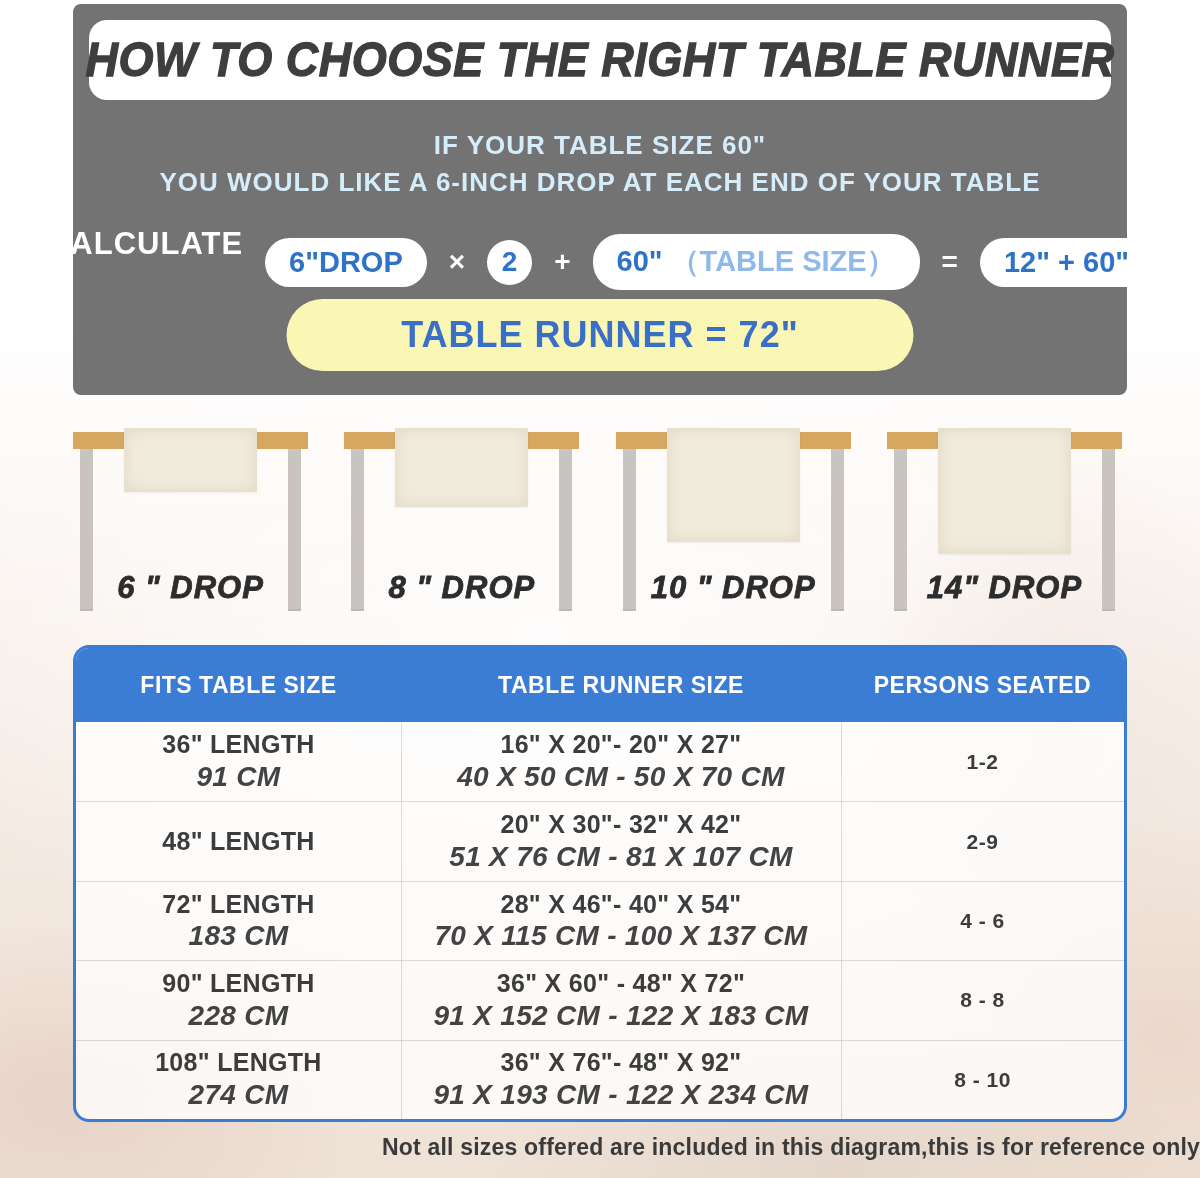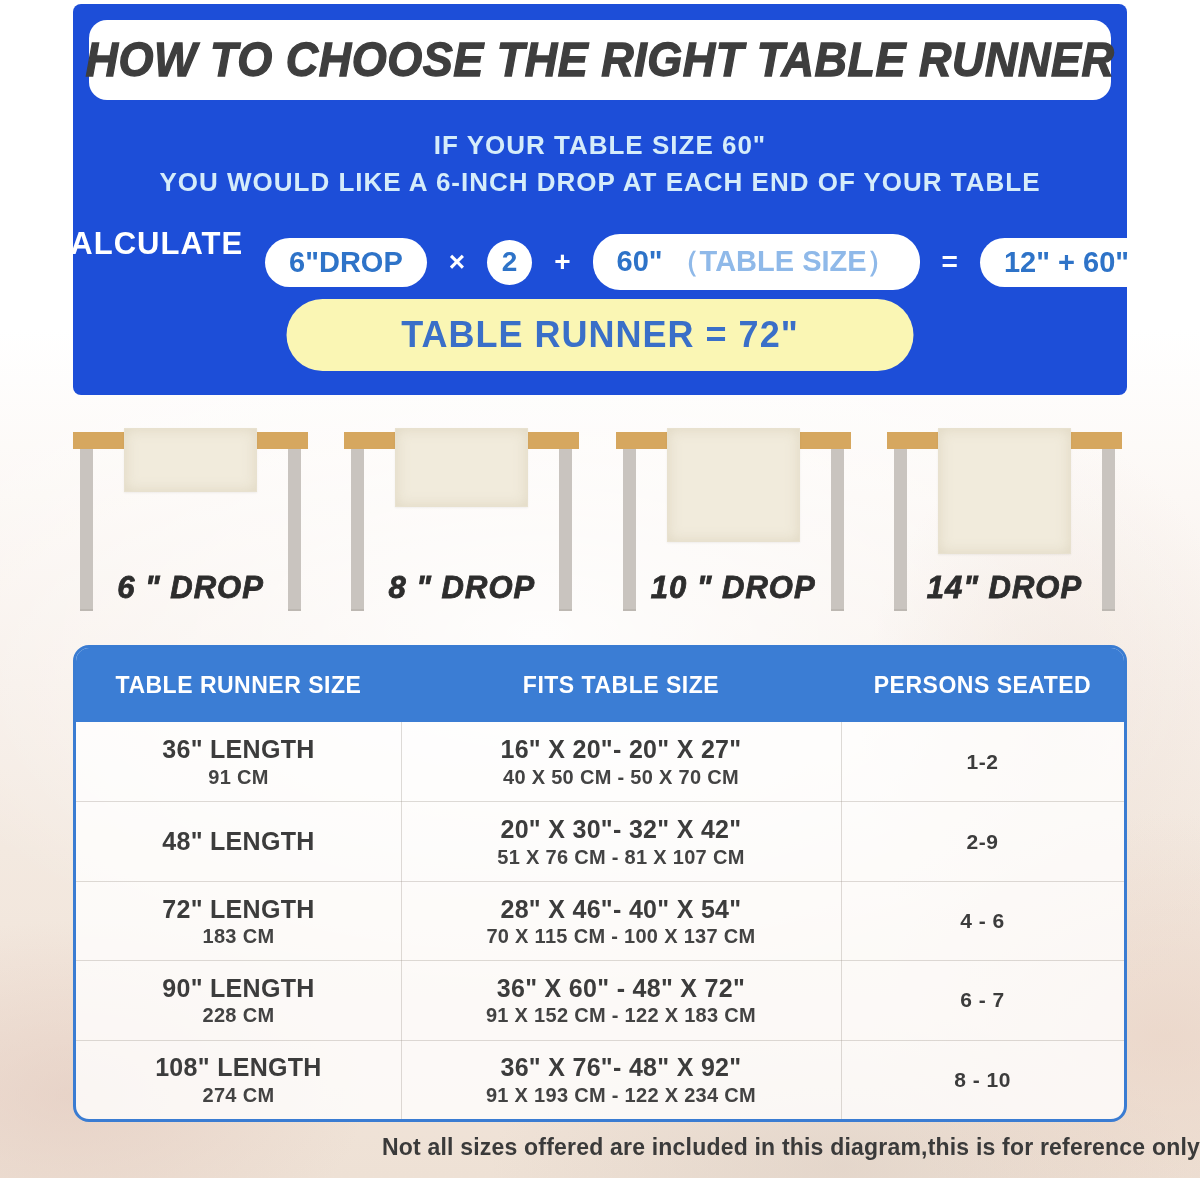--- a/index.html
+++ b/index.html
@@ -15,21 +15,21 @@
       radial-gradient(420px 250px at 6% 93%, rgba(226,201,190,.60), transparent 70%),
       radial-gradient(420px 320px at 97% 88%, rgba(231,207,193,.55), transparent 70%),
       radial-gradient(280px 420px at 88% 62%, rgba(236,222,212,.45), transparent 70%),
       radial-gradient(900px 480px at 45% 54%, rgba(255,255,255,.85), transparent 75%),
       radial-gradient(500px 220px at 70% 99%, rgba(213,198,187,.40), transparent 70%);
   }
 
   
   .top-panel{
     position:absolute; left:73px; top:4px; width:1054px; height:391px;
-    background:#1d4ed8; border-radius:8px;
+    background:#737373; border-radius:8px;
   }
   .title-box{
     position:absolute; left:16px; right:16px; top:16px; height:80px;
     background:#ffffff; border-radius:18px;
     display:flex; align-items:center; justify-content:center;
   }
   .title-box .title{
     font-size:45px; font-weight:bold; font-style:italic; color:#3e3e3e;
     letter-spacing:.5px; white-space:nowrap; transform:scaleY(1.08);
     -webkit-text-stroke:1.2px #3e3e3e;
@@ -101,21 +101,21 @@
   }
   .size-body{ position:relative; height:397px; display:grid; grid-template-rows:repeat(5,1fr); }
   .vline{ position:absolute; top:0; bottom:0; width:1px; background:rgba(160,152,144,.35); }
   .vline.v1{ left:31%; } .vline.v2{ left:73%; }
   .size-row{
     display:grid; grid-template-columns:31% 42% 27%;
     align-items:center; text-align:center;
   }
   .size-row + .size-row{ border-top:1px solid rgba(160,152,144,.35); }
   .cell-line1{ font-size:25px; font-weight:bold; color:#3c3c3c; line-height:1.22; letter-spacing:.3px; }
-  .cell-line2{ font-size:20px; font-weight:bold; color:#434343; line-height:1.22; letter-spacing:.3px; }
+  .cell-line2{ font-size:28px; font-weight:bold; color:#434343; line-height:1.22; letter-spacing:.3px;font-style:italic; }
   .cell-persons{ font-size:21px; font-weight:bold; color:#3c3c3c; letter-spacing:.5px; }
 
   .footer-note{
     position:absolute; top:1134px; left:0; width:100%; text-align:right;
     font-size:23px; font-weight:bold; color:#3a3a3a; letter-spacing:.2px;
   }
 </style>
 </head>
 <body>
 
@@ -168,22 +168,22 @@
     <div class="tabletop"></div>
     <div class="leg left"></div>
     <div class="leg right"></div>
     <div class="runner"></div>
     <div class="drop-label">14" DROP</div>
   </div>
 </div>
 
 <div class="size-panel">
   <div class="size-header">
+    <div>FITS TABLE SIZE</div>
     <div>TABLE RUNNER SIZE</div>
-    <div>FITS TABLE SIZE</div>
     <div>PERSONS SEATED</div>
   </div>
   <div class="size-body">
     <div class="vline v1"></div>
     <div class="vline v2"></div>
 
     <div class="size-row">
       <div>
         <div class="cell-line1">36" LENGTH</div>
         <div class="cell-line2">91 CM</div>
@@ -220,21 +220,21 @@
 
     <div class="size-row">
       <div>
         <div class="cell-line1">90" LENGTH</div>
         <div class="cell-line2">228 CM</div>
       </div>
       <div>
         <div class="cell-line1">36" X 60" - 48" X 72"</div>
         <div class="cell-line2">91 X 152 CM - 122 X 183 CM</div>
       </div>
-      <div class="cell-persons">6 - 7</div>
+      <div class="cell-persons">8 - 8</div>
     </div>
 
     <div class="size-row">
       <div>
         <div class="cell-line1">108" LENGTH</div>
         <div class="cell-line2">274 CM</div>
       </div>
       <div>
         <div class="cell-line1">36" X 76"- 48" X 92"</div>
         <div class="cell-line2">91 X 193 CM - 122 X 234 CM</div>

